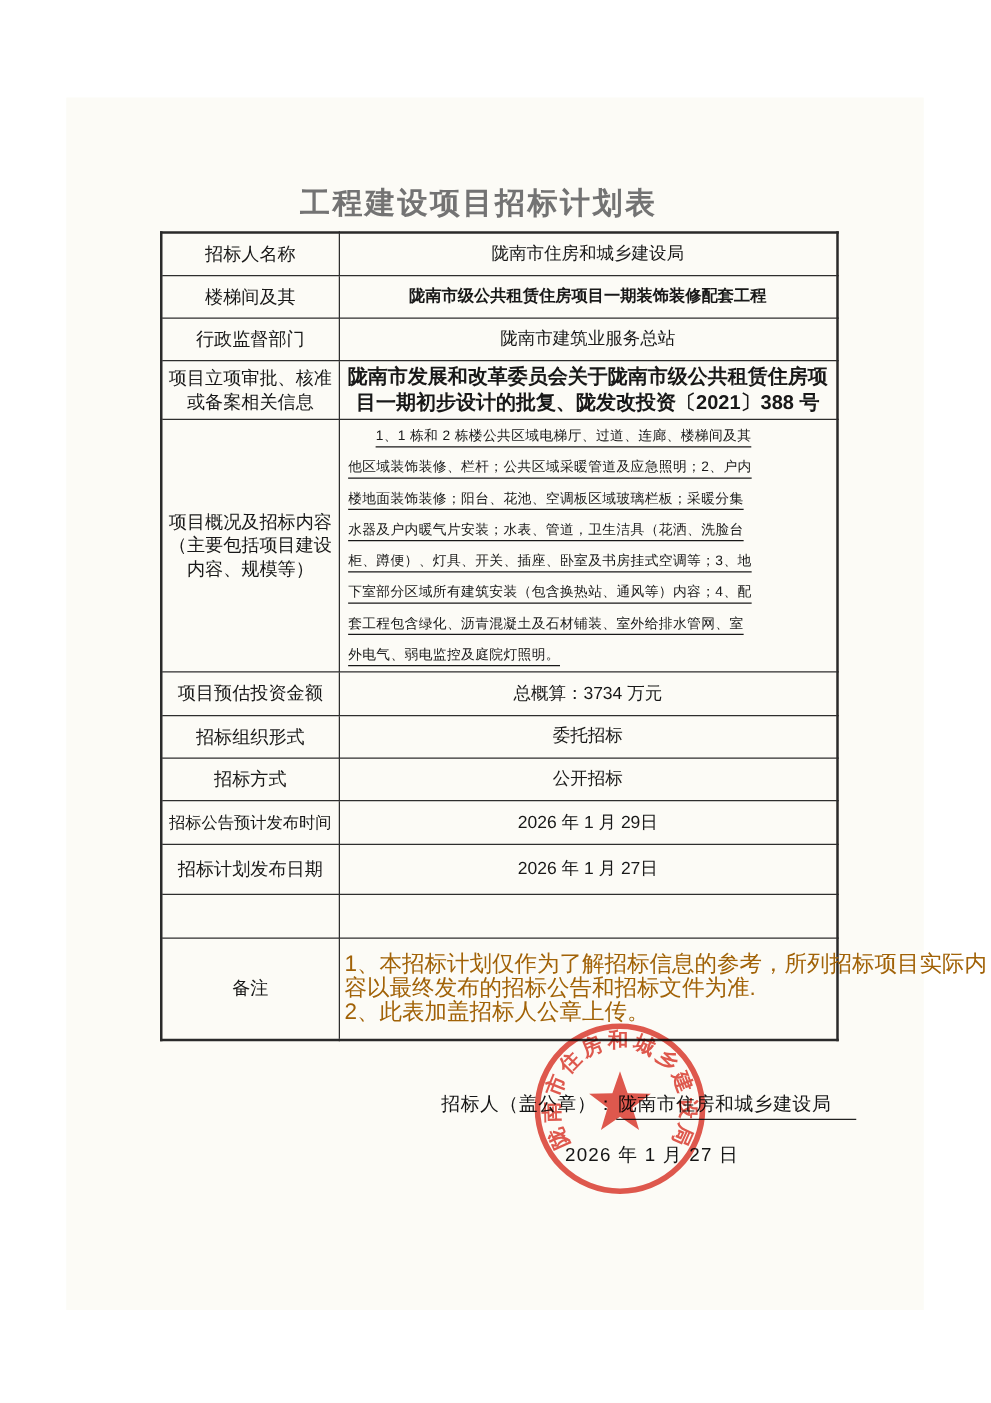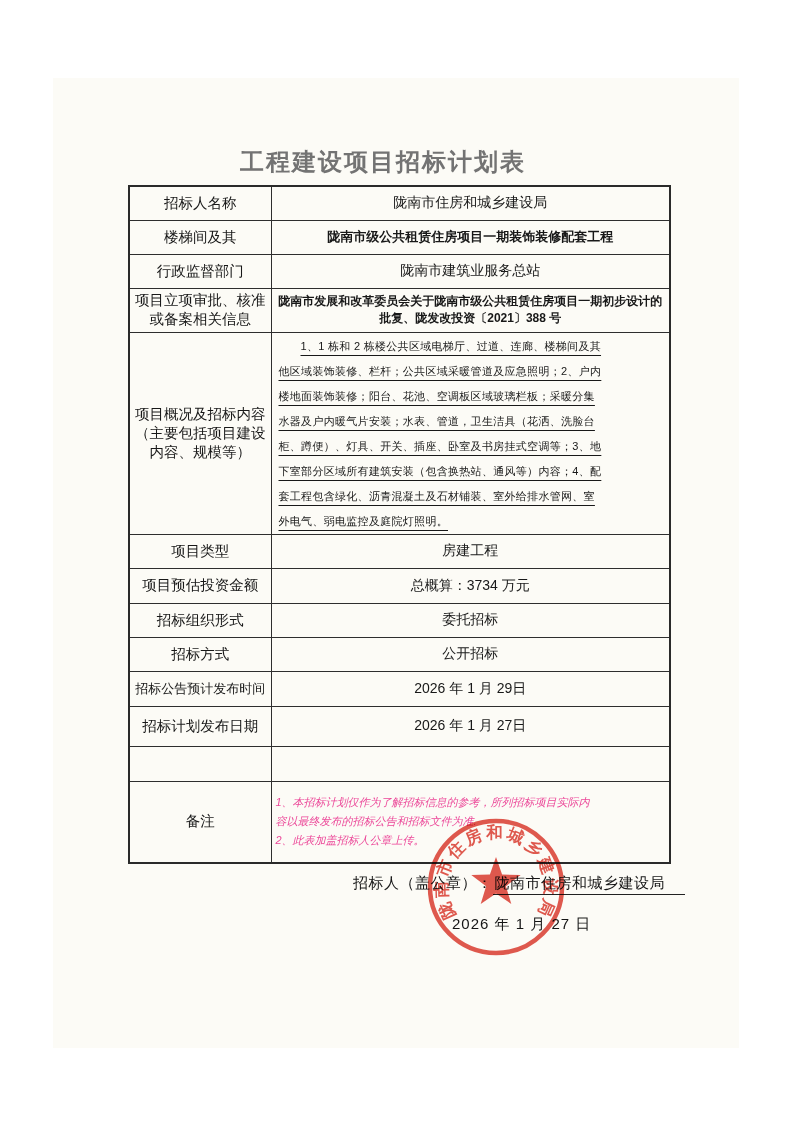--- a/index.html
+++ b/index.html
@@ -40,21 +40,21 @@
   .h44 td { height:44px; } .h200 td { height:200px; } .h82 td { height:82px; }
   td.overview { text-align:left; vertical-align:top; padding:1px 7px 0 7px; }
   .ov-line {
     font-size:11px; line-height:25px; letter-spacing:0.3px;
     white-space:nowrap;
     text-decoration:underline; text-decoration-thickness:1px;
     text-underline-offset:5px;
   }
   .ov-line.indent { text-indent:2em; }
   td.remark-val { text-align:left; padding:4px 4px; }
-  .rm-line { font-size:11px; line-height:19px; white-space:nowrap; color:#ec4899;font-style:italic; }
+  .rm-line { font-size:18px; line-height:19px; white-space:nowrap; color:#a16207; }
   .sig-line {
     position:absolute; left:353px; top:874px;
     font-size:15px; color:#151515; letter-spacing:0.5px;
   }
   .sig-name {
     border-bottom:1.5px solid #222;
     padding:0 20px 3px 2px;
   }
   .date-line {
     position:absolute; left:452px; top:915px;
@@ -82,38 +82,34 @@
   <tr class="h34">
     <td class="lbl">楼梯间及其</td>
     <td class="val bold">陇南市级公共租赁住房项目一期装饰装修配套工程</td>
   </tr>
   <tr class="h34">
     <td class="lbl">行政监督部门</td>
     <td class="val">陇南市建筑业服务总站</td>
   </tr>
   <tr class="h44">
     <td class="lbl">项目立项审批、核准或备案相关信息</td>
-    <td class="val bold" style="font-size:12px;">陇南市发展和改革委员会关于陇南市级公共租赁住房项目一期初步设计的批复、陇发改投资〔2021〕388 号</td>
+    <td class="val bold" style="font-size:16px;">陇南市发展和改革委员会关于陇南市级公共租赁住房项目一期初步设计的批复、陇发改投资〔2021〕388 号</td>
   </tr>
   <tr class="h200">
     <td class="lbl">项目概况及招标内容（主要包括项目建设内容、规模等）</td>
     <td class="val overview">
       <div class="ov-line indent">1、1 栋和 2 栋楼公共区域电梯厅、过道、连廊、楼梯间及其</div>
       <div class="ov-line">他区域装饰装修、栏杆；公共区域采暖管道及应急照明；2、户内</div>
       <div class="ov-line">楼地面装饰装修；阳台、花池、空调板区域玻璃栏板；采暖分集</div>
       <div class="ov-line">水器及户内暖气片安装；水表、管道，卫生洁具（花洒、洗脸台</div>
       <div class="ov-line">柜、蹲便）、灯具、开关、插座、卧室及书房挂式空调等；3、地</div>
       <div class="ov-line">下室部分区域所有建筑安装（包含换热站、通风等）内容；4、配</div>
       <div class="ov-line">套工程包含绿化、沥青混凝土及石材铺装、室外给排水管网、室</div>
       <div class="ov-line">外电气、弱电监控及庭院灯照明。</div>
     </td>
-  </tr>
-  <tr class="h34">
-    <td class="lbl">项目类型</td>
-    <td class="val">房建工程</td>
   </tr>
   <tr class="h35">
     <td class="lbl">项目预估投资金额</td>
     <td class="val">总概算：3734 万元</td>
   </tr>
   <tr class="h34">
     <td class="lbl">招标组织形式</td>
     <td class="val">委托招标</td>
   </tr>
   <tr class="h34">

